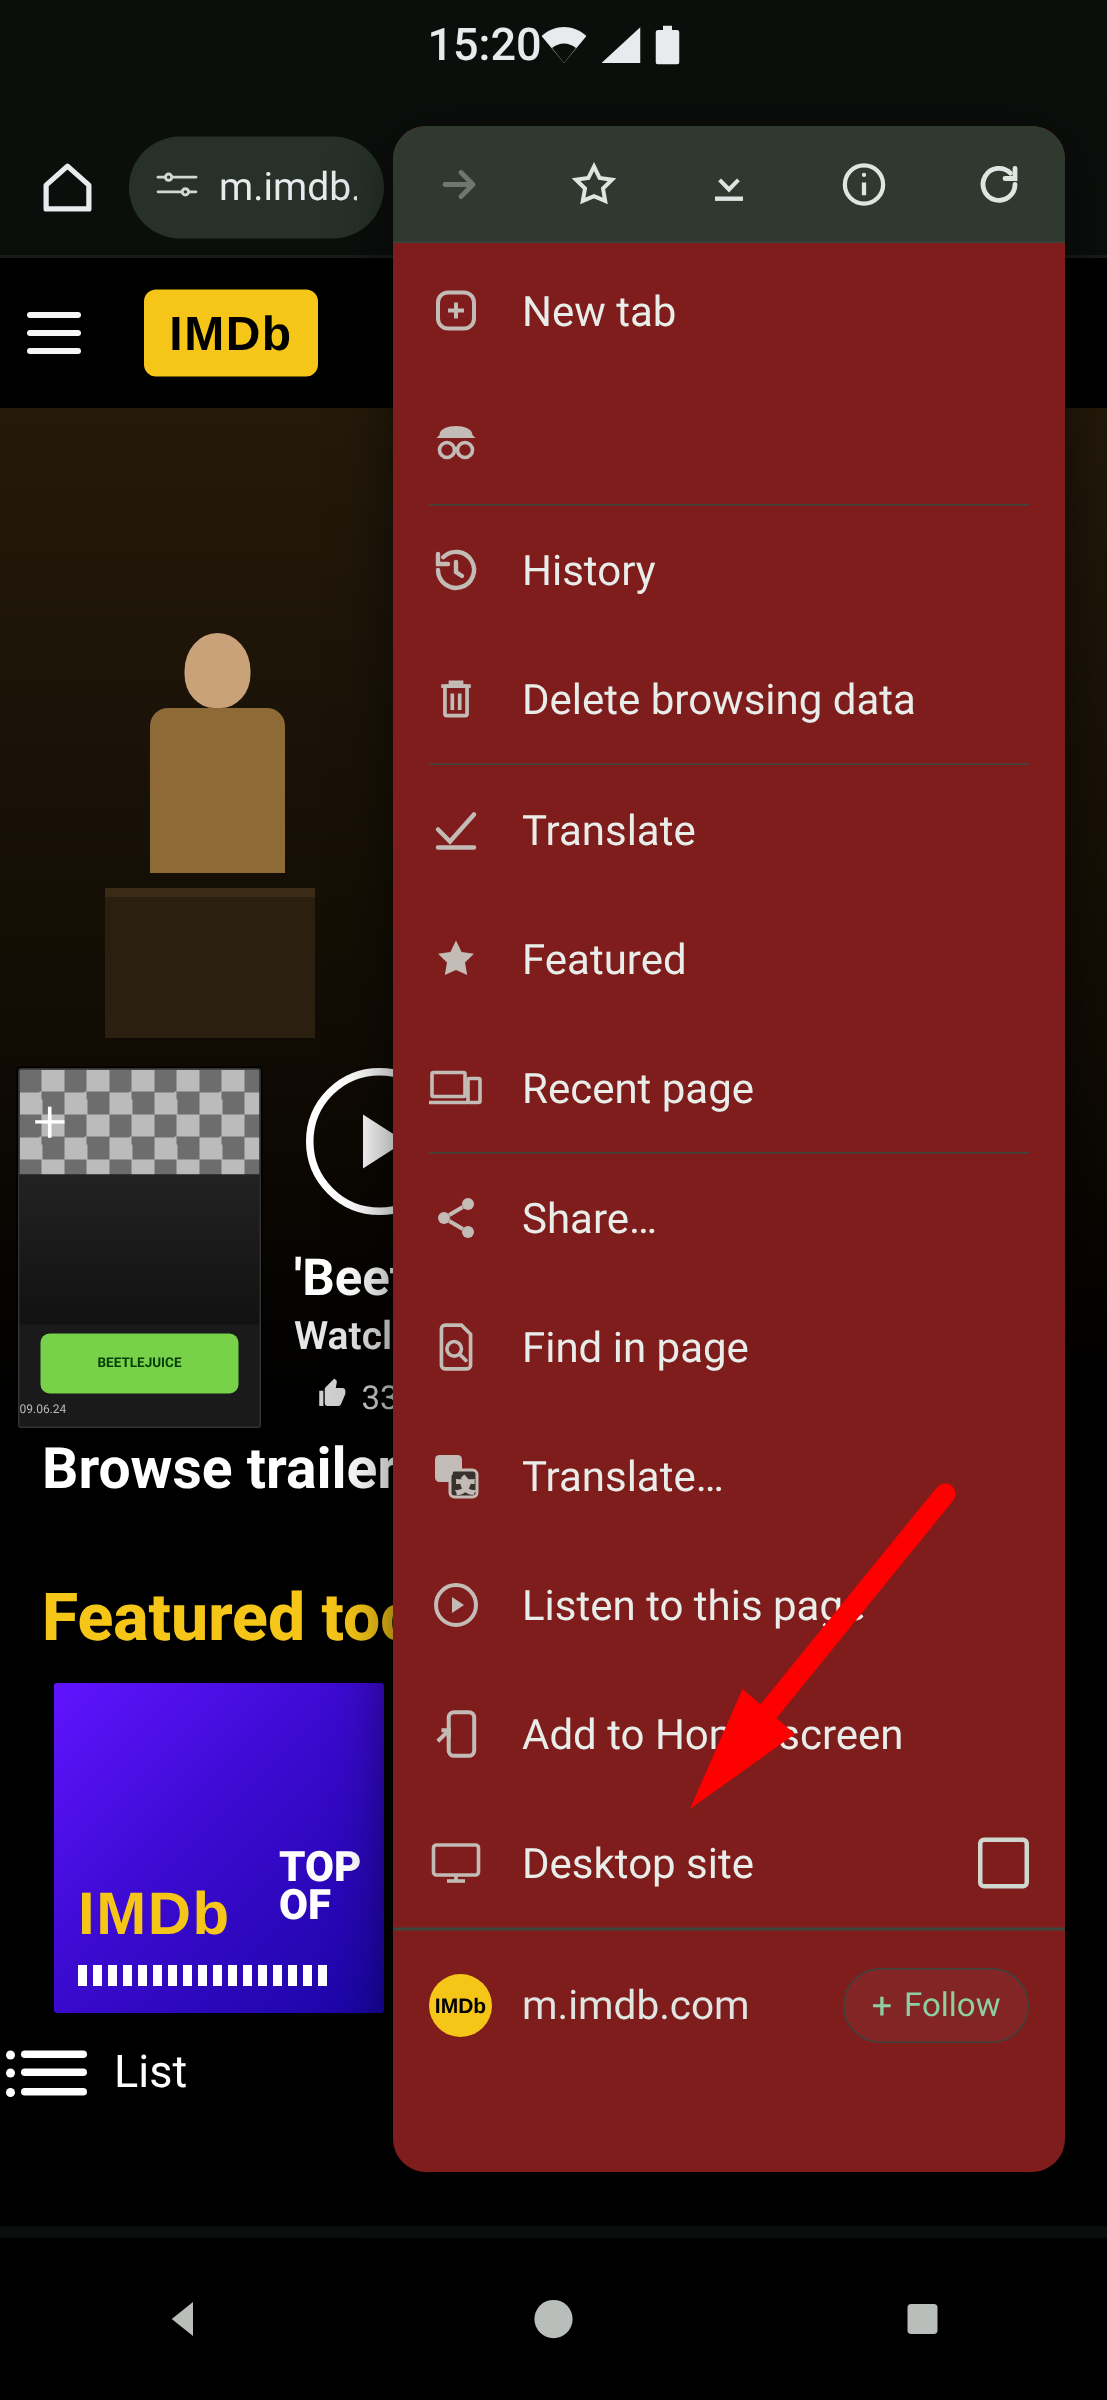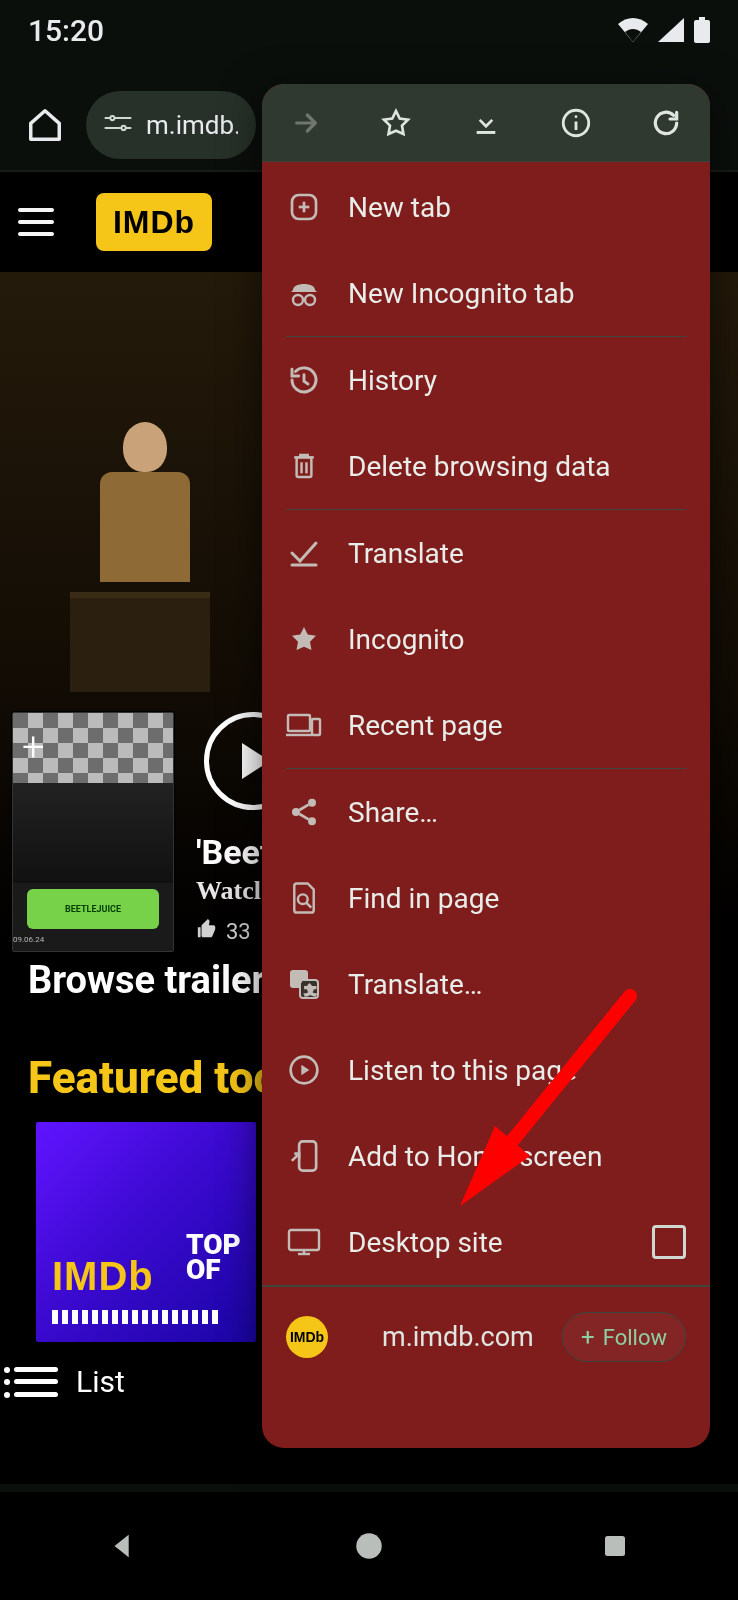--- a/index.html
+++ b/index.html
@@ -1,18 +1,18 @@
 <!DOCTYPE html>
 <html><head>
 <meta charset="utf-8">
 <style>
   * { box-sizing: border-box; margin: 0; padding: 0; }
   html, body { width: 738px; height: 1600px; background: #0b0f0c; font-family: Roboto, "Segoe UI", Arial, sans-serif; overflow: hidden; }
   
-  .statusbar { position: absolute; top: 0; left: 0; right: 0; height: 60px; color: #e8eaed; display: flex; align-items: center; justify-content: space-between; padding: 0 28px; font-size: 30px; font-weight: 500; }
+  .statusbar { position: absolute; top: 0; left: 0; right: 0; height: 60px; color: #e8eaed; display: flex; align-items: center; justify-content: center; padding: 0 28px; font-size: 30px; font-weight: 500; }
   .statusbar .icons { display: flex; align-items: center; gap: 10px; }
   .statusbar svg { display: block; }
   
   .chrome-row { position: absolute; top: 86px; left: 0; right: 0; height: 78px; display: flex; align-items: center; padding-left: 18px; }
   .home-btn { width: 54px; height: 54px; display: flex; align-items: center; justify-content: center; color: #e8eaed; }
   .urlbar { margin-left: 14px; flex: 0 0 auto; width: 170px; height: 68px; background: #273129; border-radius: 34px; display: flex; align-items: center; padding: 0 18px; color: #cfd8d2; gap: 14px; }
   .urlbar .sitetext { font-size: 26px; color: #e8eaed; white-space: nowrap; overflow: hidden; }
   .chrome-sep { position: absolute; top: 170px; left: 0; right: 0; height: 2px; background: #181c18; }
   
   .page { position: absolute; top: 172px; left: 0; right: 0; bottom: 116px; background: #000; }
@@ -27,22 +27,22 @@
   .lectern { position: absolute; left: 70px; top: 320px; width: 140px; height: 100px; background: #2b1f10; border-top: 6px solid #3a2b17; }
   .poster { position: absolute; left: 12px; top: 440px; width: 162px; height: 240px; background: #1a1a1a; border: 1px solid #333; border-radius: 2px; box-shadow: 0 0 0 1px #000; overflow: hidden; }
   .poster-add { position: absolute; left: 22px; top: 452px; color: #fff; font-size: 40px; font-weight: 300; z-index: 2;}
   .poster .checkers { height: 70px; background: repeating-conic-gradient(#bbb 0 25%, #6d6d6d 0 50%) 0 0/30px 30px; }
   .poster .mid { height: 100px; background: linear-gradient(#222,#111); }
   .poster .plaque { height: 40px; margin: 6px 14px; background: #77d24a; border-radius: 6px; font-size: 9px; color: #033d03; display:flex; align-items:center; justify-content:center; font-weight:700;}
   .poster .sub { font-size: 8px; color:#b7b7b7; margin-top:4px;}
   .play-ring { position: absolute; left: 204px; top: 440px; width: 98px; height: 98px; border: 5px solid #fff; border-radius: 50%; display: flex; align-items: center; justify-content: center; }
   .play-ring::after { content: ""; width: 0; height: 0; border-left: 28px solid #fff; border-top: 18px solid transparent; border-bottom: 18px solid transparent; margin-left: 6px; }
   .hero-title { position: absolute; left: 196px; top: 560px; color: #fff; font-size: 34px; font-weight: 700;}
-  .hero-sub { position: absolute; left: 196px; top: 604px; color: #e6e6e6; font-size: 26px; font-weight: 600; font-family: Liberation Serif, serif;}
-  .hero-likes { position: absolute; left: 196px; top: 646px; color: #d0d0d0; font-size: 22px; display:flex; align-items:center; gap:8px;}
+  .hero-sub { position: absolute; left: 196px; top: 604px; color: #e6e6e6; font-size: 26px; font-weight: 600;}
+  .hero-likes { position: absolute; left: 211px; top: 646px; color: #d0d0d0; font-size: 22px; display:flex; align-items:center; gap:8px;}
   .browse-trailers { color: #fff; font-size: 38px; font-weight: 700; padding: 16px 28px; }
   .featured-today { color: #f5c518; font-size: 44px; font-weight: 800; padding: 34px 28px 18px; }
   .card { margin-left: 36px; width: 220px; height: 220px; background: linear-gradient(135deg,#6014ff 0%, #3c0ad1 45%, #1905a3 100%); border-radius: 2px; position: relative; overflow:hidden;}
   .card-logo { position:absolute; left:16px; top:132px; color:#f5c518; font-family: Impact, "Arial Black", sans-serif; font-size:40px; font-weight:900; letter-spacing:1px;}
   .card-top { position:absolute; left:150px; top:110px; color:#fff; font-size:28px; font-weight:900; line-height:0.9;}
   .card-stripes { position:absolute; left:16px; top:188px; width:170px; height:14px; background: repeating-linear-gradient(90deg,#fff 0 6px, transparent 6px 10px);}
   .list-row { display:flex; align-items:center; gap:18px; color:#fff; font-size:30px; padding: 22px 14px;}
   .list-row .icon { width:44px; height:30px; display:flex; flex-direction:column; justify-content:space-between;}
   .list-row .icon span { height:5px; background:#fff; border-radius:3px; position:relative;}
   .list-row .icon span::before{content:""; position:absolute; left:-10px; top:0; width:6px; height:6px; background:#fff; border-radius:50%;}
@@ -230,21 +230,20 @@
     </div>
     <div class="menu-item">
       <div class="mic dimicon">
           <svg width="34" height="30" viewBox="0 0 34 30" fill="#cfd7d0">
             <path d="M6 12 C6 4 28 4 28 12 L30 14 H4 Z"></path>
             <circle cx="11" cy="22" r="5" fill="none" stroke="#cfd7d0" stroke-width="2.4"></circle>
             <circle cx="23" cy="22" r="5" fill="none" stroke="#cfd7d0" stroke-width="2.4"></circle>
             <line x1="16" y1="22" x2="18" y2="22" stroke="#cfd7d0" stroke-width="2.4"></line>
           </svg>
         </div>
-      <span>New Incognito tab</span>
     </div>
     <div class="menu-sep"></div>
     <div class="menu-item">
       <div class="mic dimicon">
           <svg width="32" height="32" viewBox="0 0 24 24" fill="none" stroke="#cfd7d0" stroke-width="2.2" stroke-linecap="round">
             <path d="M3 12a9 9 0 1 0 2.6-6.4"></path>
             <path d="M3 4v5h5"></path>
             <path d="M12 8v5l3 2"></path>
           </svg>
         </div>
@@ -271,21 +270,21 @@
           </svg>
         </div>
       <span>Translate</span>
     </div>
     <div class="menu-item">
       <div class="mic dimicon">
           <svg width="32" height="32" viewBox="0 0 24 24" fill="#cfd7d0">
             <path d="M12 3l2.8 5.7 6.2.9-4.5 4.4 1.1 6.2L12 17.8 6.4 20.2l1.1-6.2L3 9.6l6.2-.9L12 3z"></path>
           </svg>
         </div>
-      <span>Incognito</span>
+      <span>Featured</span>
     </div>
     <div class="menu-item">
       <div class="mic dimicon">
           <svg width="36" height="28" viewBox="0 0 36 28" fill="none" stroke="#cfd7d0" stroke-width="2.4">
             <rect x="2" y="4" width="22" height="16" rx="1"></rect>
             <line x1="0" y1="24" x2="26" y2="24"></line>
             <rect x="26" y="8" width="8" height="16" rx="1"></rect>
           </svg>
         </div>
       <span>Recent page</span>
@@ -350,21 +349,21 @@
             <line x1="12" y1="27" x2="24" y2="27"></line>
             <line x1="18" y1="23" x2="18" y2="27"></line>
           </svg>
         </div>
       <span>Desktop site</span>
       <div class="menu-checkbox"></div>
     </div>
     <div class="menu-bigsep"></div>
     <div class="menu-siterow">
       <div class="site-badge">IMDb</div>
-      <span style="font-size:27px;margin-left:34px;">m.imdb.com</span>
+      <span style="font-size:27px;">m.imdb.com</span>
       <div class="follow-pill">
         <span style="font-size:24px; line-height:1;">+</span>
         <span>Follow</span>
       </div>
     </div>
   </div>
 </div>
 
 <svg class="arrow-overlay" viewBox="0 0 260 260">
   <line x1="230" y1="20" x2="100" y2="180" stroke="#ff0000" stroke-width="14" stroke-linecap="round"></line>

